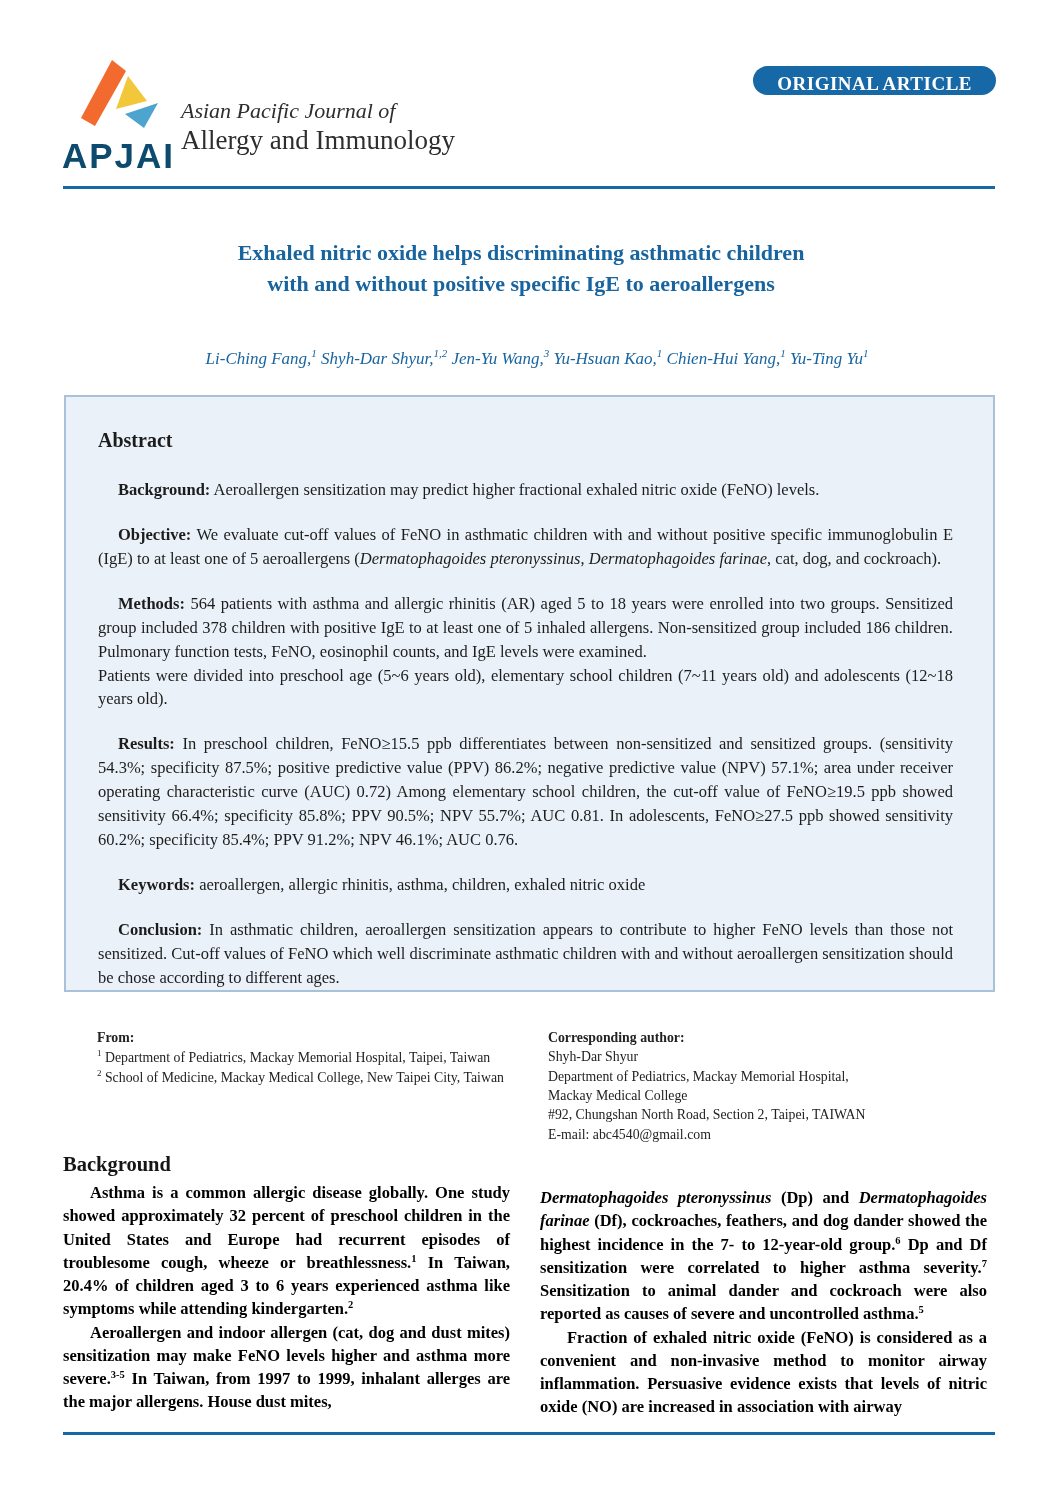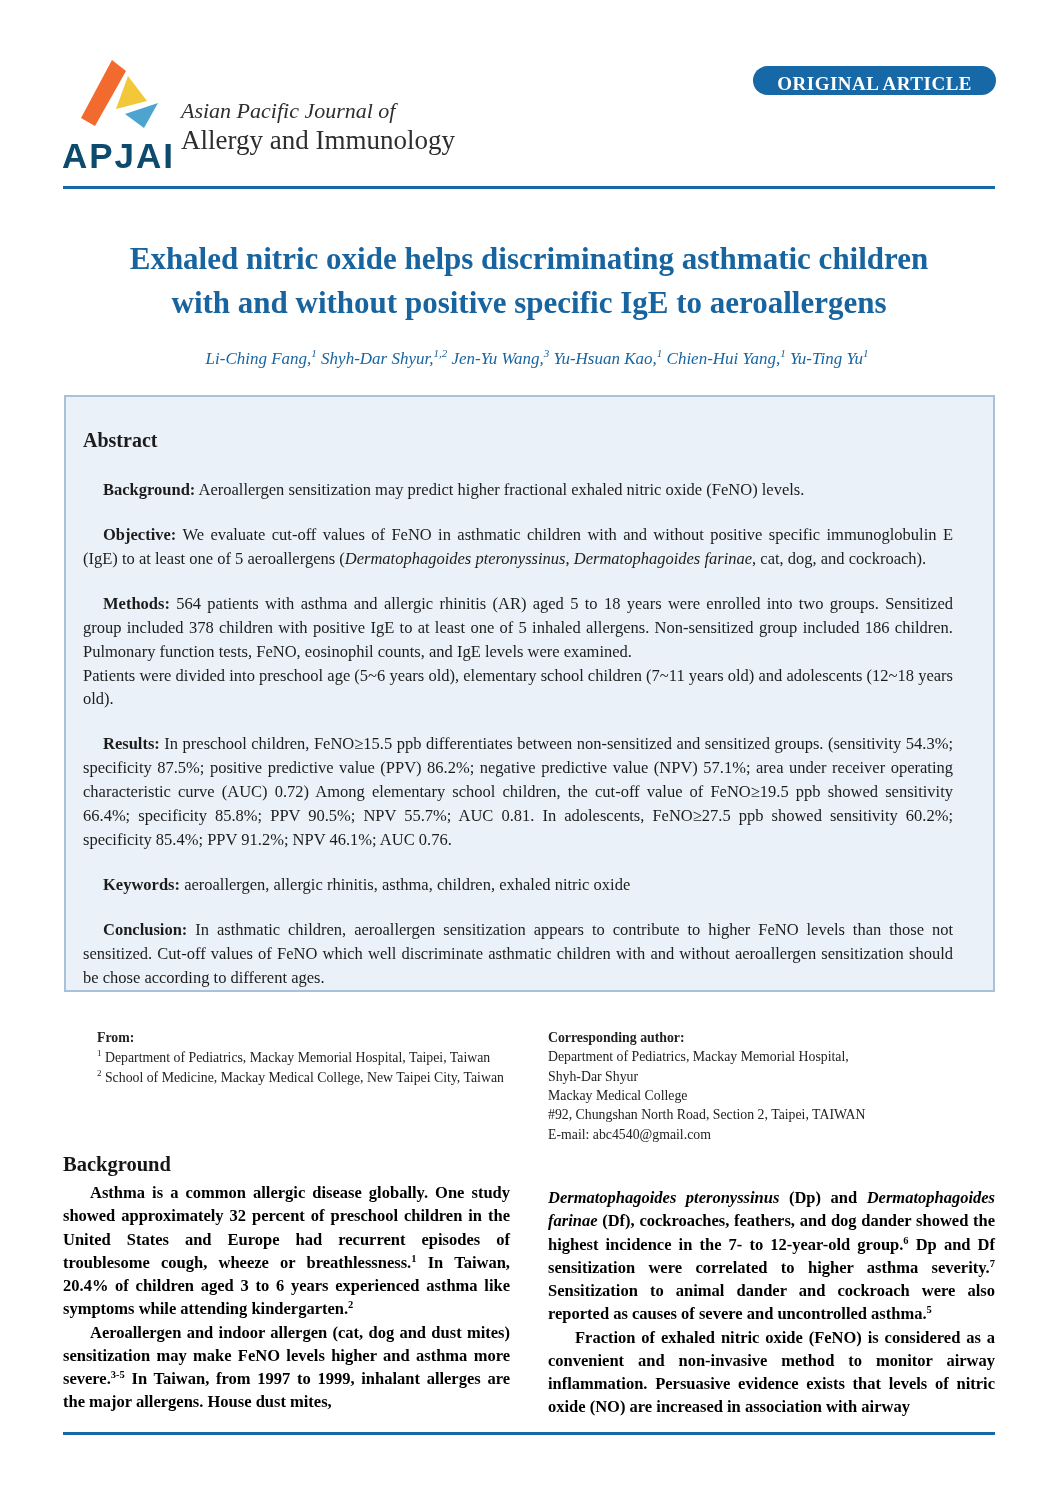--- a/index.html
+++ b/index.html
@@ -34,52 +34,52 @@
   .badge{
     position:absolute;right:62px;top:66px;
     background:var(--accent);color:#ffffff;
     font-weight:bold;font-size:19px;letter-spacing:0.5px;
     padding:7px 24px 0 24px;
     border-radius:15px;
   }
   .header-rule{position:absolute;left:63px;top:186px;width:932px;height:3px;background:var(--accent);}
   
   .title{
-    position:absolute;left:40px;top:237px;width:978px;
+    position:absolute;left:32px;top:237px;width:978px;
     text-align:center;color:var(--title-text);
-    font-weight:bold;font-size:31px;line-height:1.42;
+    font-weight:bold;font-size:22px;line-height:1.42;
   }
   .authors{
     position:absolute;left:48px;top:347px;width:978px;
     text-align:center;color:var(--title-text);
     font-style:italic;font-size:17px;
   }
   .authors sup{font-size:11px;}
   
   .abstract-box{
     position:absolute;left:64px;top:395px;width:931px;height:597px;
     background:var(--abstract-bg);
     border:2px solid var(--abstract-border);
-    padding:32px 40px 30px 17px;
+    padding:32px 40px 30px 32px;
     overflow:hidden;
   }
   .abstract-box h2{font-size:20px;font-weight:bold;color:#1c1c1c;margin-bottom:26px;}
   .abs-para{
     font-size:16.5px;line-height:1.45;text-align:justify;
     margin-bottom:21px;color:#1c1c1c;
   }
   .abs-para b{font-weight:bold;margin-left:20px;}
   
   .from-block{position:absolute;left:97px;top:1028px;width:440px;font-size:13.8px;line-height:1.4;color:#222;}
   .corr-block{position:absolute;left:548px;top:1028px;width:447px;font-size:13.8px;line-height:1.4;color:#222;}
   .from-block .blk-head,.corr-block .blk-head{font-weight:bold;}
   .from-block sup{font-size:9px;}
   .aff-line{padding-left:11px;text-indent:-11px;}
   
-  .body-section{position:absolute;left:63px;top:1153px;width:932px;display:flex;gap:38px;}
+  .body-section{position:absolute;left:63px;top:1153px;width:932px;display:flex;gap:30px;}
   .col{width:447px;}
   .col h2{font-size:20.5px;font-weight:bold;margin-bottom:5px;color:#161616;}
   .body-para{font-size:16.5px;line-height:1.41;text-align:justify;color:#000000;font-weight:bold;}
   .body-para.indent{text-indent:27px;}
   .body-para sup{font-size:10.5px;line-height:0;}
   .bottom-rule{position:absolute;left:63px;top:1432px;width:932px;height:3px;background:var(--accent);}
 </style>
 </head>
 <body>
 
@@ -119,22 +119,22 @@
   </div>
 
   <div class="from-block">
     <div class="blk-head">From:</div>
     <div class="aff-line"><sup>1</sup><span> Department of Pediatrics, Mackay Memorial Hospital, Taipei, Taiwan</span></div>
     <div class="aff-line"><sup>2</sup><span> School of Medicine, Mackay Medical College, New Taipei City, Taiwan</span></div>
   </div>
 
   <div class="corr-block">
     <div class="blk-head">Corresponding author:</div>
+    <div>Shyh-Dar Shyur</div>
     <div>Department of Pediatrics, Mackay Memorial Hospital,</div>
-    <div>Shyh-Dar Shyur</div>
     <div>Mackay Medical College</div>
     <div>#92, Chungshan North Road, Section 2, Taipei, TAIWAN</div>
     <div>E-mail: abc4540@gmail.com</div>
   </div>
 
   <div class="body-section">
     <div class="col">
       <h2>Background</h2>
       <p class="body-para indent"><span>Asthma is a common allergic disease globally. One study showed approximately 32 percent of preschool children in the United States and Europe had recurrent episodes of troublesome cough, wheeze or breathlessness.</span><sup>1</sup><span> In Taiwan, 20.4% of children aged 3 to 6 years experienced asthma like symptoms while attending kindergarten.</span><sup>2</sup></p>
       <p class="body-para indent"><span>Aeroallergen and indoor allergen (cat, dog and dust mites) sensitization may make FeNO levels higher and asthma more severe.</span><sup>3-5</sup><span> In Taiwan, from 1997 to 1999, inhalant allerges are the major allergens. House dust mites,</span></p>

